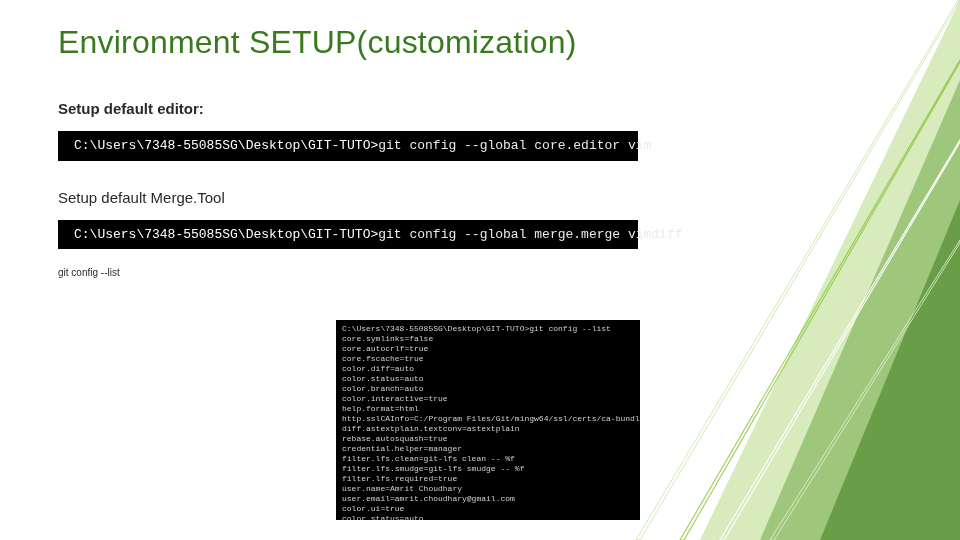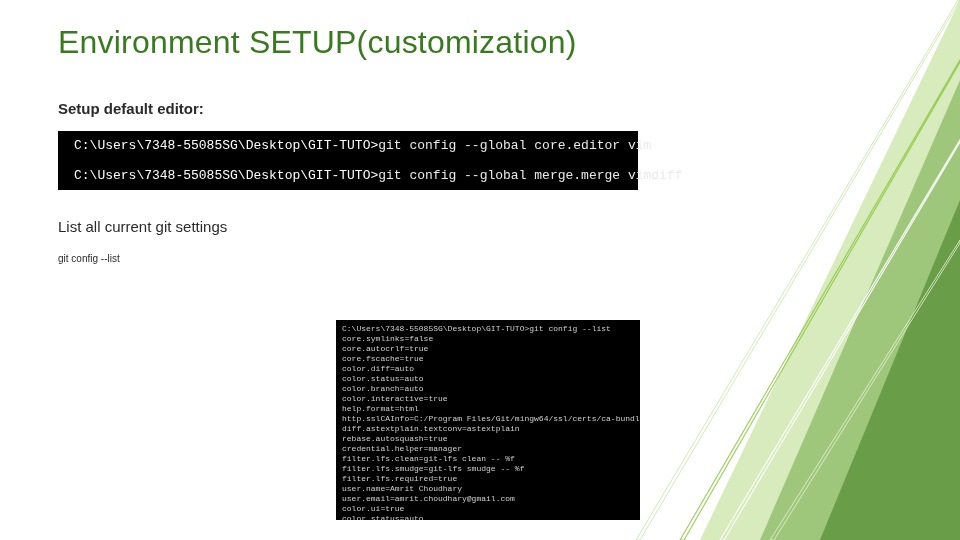--- a/index.html
+++ b/index.html
@@ -91,23 +91,23 @@
     <polygon points="770,540 960,240 960,243 774,540" fill="none" stroke="#e6f2d6" stroke-width="1" opacity="0.8"></polygon>
   </svg>
 
   <h1 class="title">Environment SETUP(customization)</h1>
 
   <div class="content">
 
     <div class="subhead">Setup default editor:</div>
     <div class="term"><span class="path">C:\Users\7348-55085SG\Desktop\GIT-TUTO&gt;</span><span>git config --global core.editor vim</span></div>
 
+    <div class="subhead2">Setup default Merge.Tool</div>
     <div class="term"><span class="path">C:\Users\7348-55085SG\Desktop\GIT-TUTO&gt;</span><span>git config --global merge.merge vimdiff</span></div>
 
-    <div class="subhead2">List all current git settings</div>
     <div class="cmdline">git config --list</div>
 
   </div>
 
   <div class="term-list" id="term-list">C:\Users\7348-55085SG\Desktop\GIT-TUTO&gt;git config --list
 core.symlinks=false
 core.autocrlf=true
 core.fscache=true
 color.diff=auto
 color.status=auto

